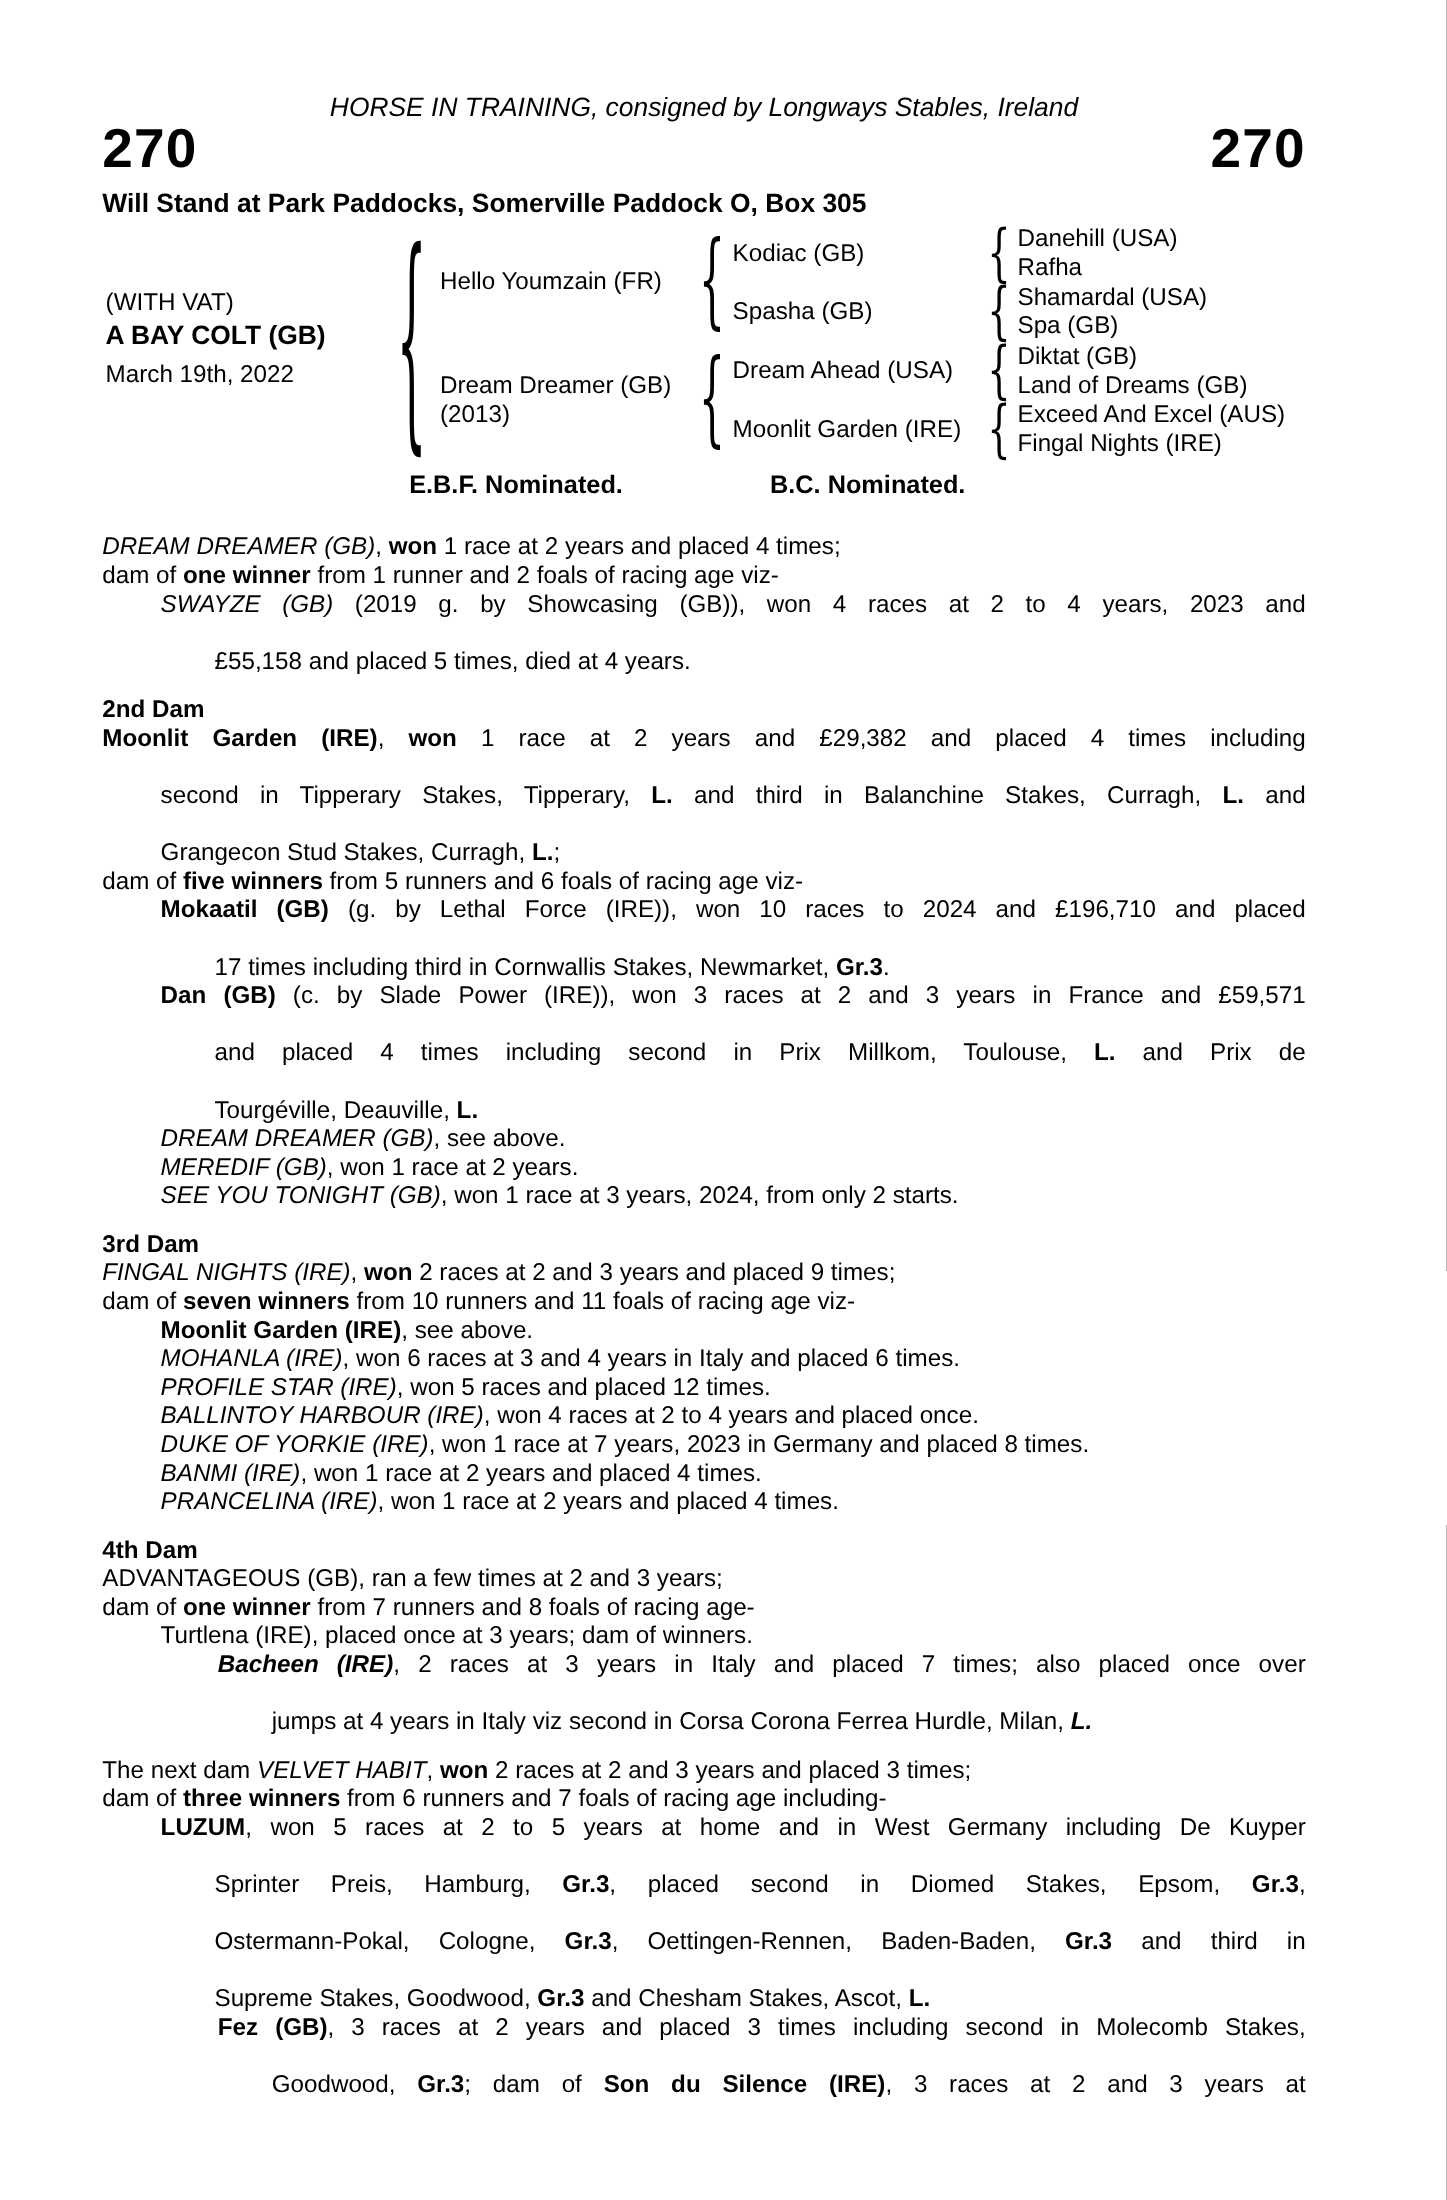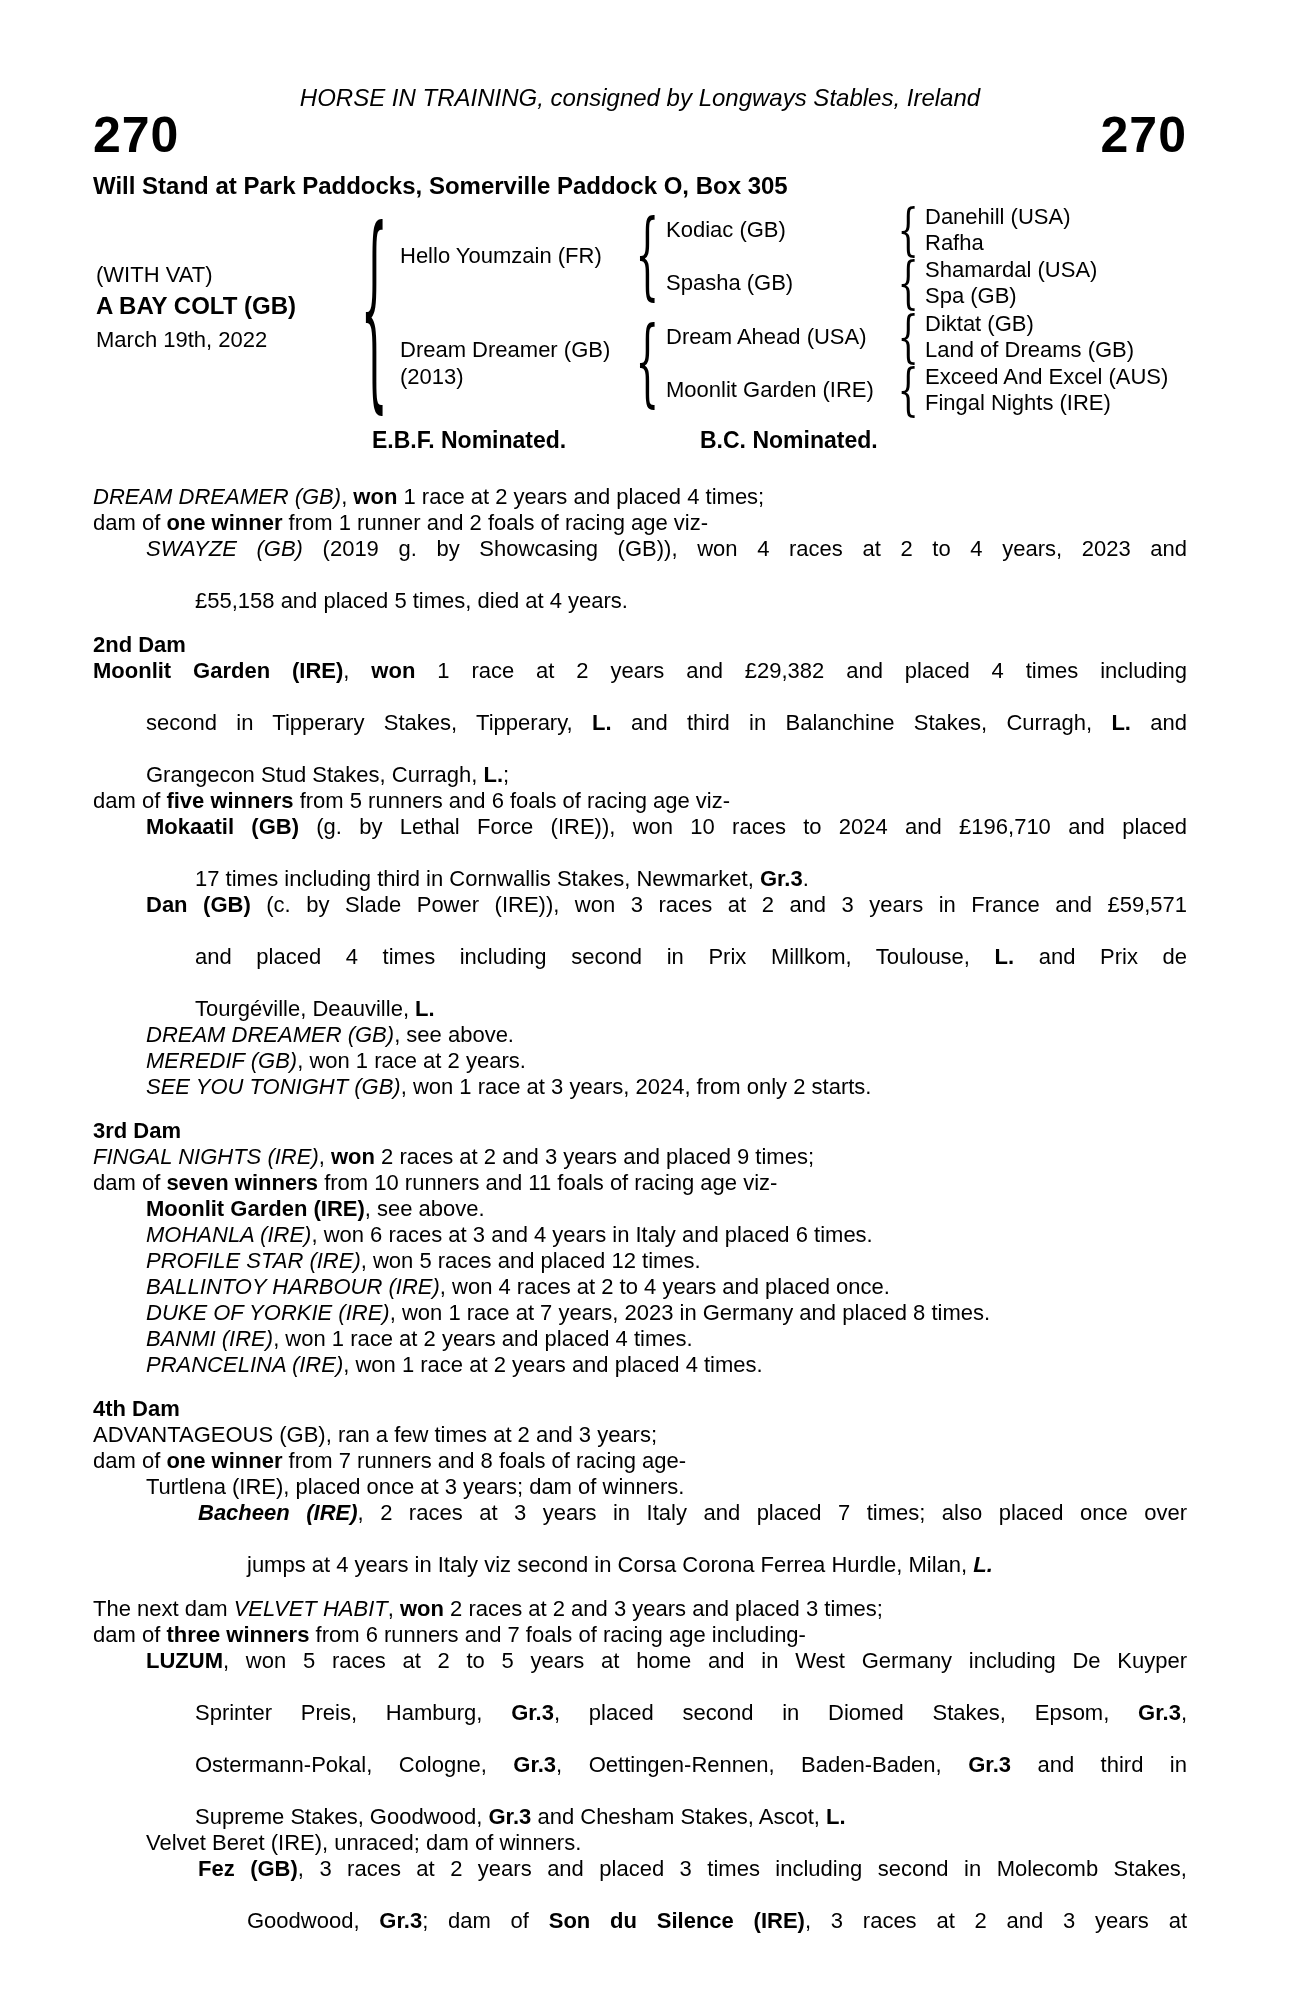--- a/index.html
+++ b/index.html
@@ -185,18 +185,17 @@
       <div class="ln"><span>dam of </span><span class="b">one winner</span><span> from 7 runners and 8 foals of racing age-</span></div>
       <div class="ln i1"><span>Turtlena (IRE), placed once at 3 years; dam of winners.</span></div>
       <div class="ln i2 just"><span class="b it">Bacheen (IRE)</span><span>, 2 races at 3 years in Italy and placed 7 times; also placed once over</span></div>
       <div class="ln i2c"><span>jumps at 4 years in Italy viz second in Corsa Corona Ferrea Hurdle, Milan, </span><span class="b it">L.</span></div>
       <div class="ln gap"><span>The next dam </span><span class="it">VELVET HABIT</span><span>, </span><span class="b">won</span><span> 2 races at 2 and 3 years and placed 3 times;</span></div>
       <div class="ln"><span>dam of </span><span class="b">three winners</span><span> from 6 runners and 7 foals of racing age including-</span></div>
       <div class="ln i1 just"><span class="b">LUZUM</span><span>, won 5 races at 2 to 5 years at home and in West Germany including De Kuyper</span></div>
       <div class="ln i1c just"><span>Sprinter Preis, Hamburg, </span><span class="b">Gr.3</span><span>, placed second in Diomed Stakes, Epsom, </span><span class="b">Gr.3</span><span>,</span></div>
       <div class="ln i1c just"><span>Ostermann-Pokal, Cologne, </span><span class="b">Gr.3</span><span>, Oettingen-Rennen, Baden-Baden, </span><span class="b">Gr.3</span><span> and third in</span></div>
       <div class="ln i1c"><span>Supreme Stakes, Goodwood, </span><span class="b">Gr.3</span><span> and Chesham Stakes, Ascot, </span><span class="b">L.</span></div>
-      <div class="ln i1"><span>Velvet Beret (IRE), unraced; dam of winners.</span></div>
       <div class="ln i2 just"><span class="b">Fez (GB)</span><span>, 3 races at 2 years and placed 3 times including second in Molecomb Stakes,</span></div>
       <div class="ln i2c just"><span>Goodwood, </span><span class="b">Gr.3</span><span>; dam of </span><span class="b">Son du Silence (IRE)</span><span>, 3 races at 2 and 3 years at</span></div>
     </div>
 
 </div>
 
 </body></html>

